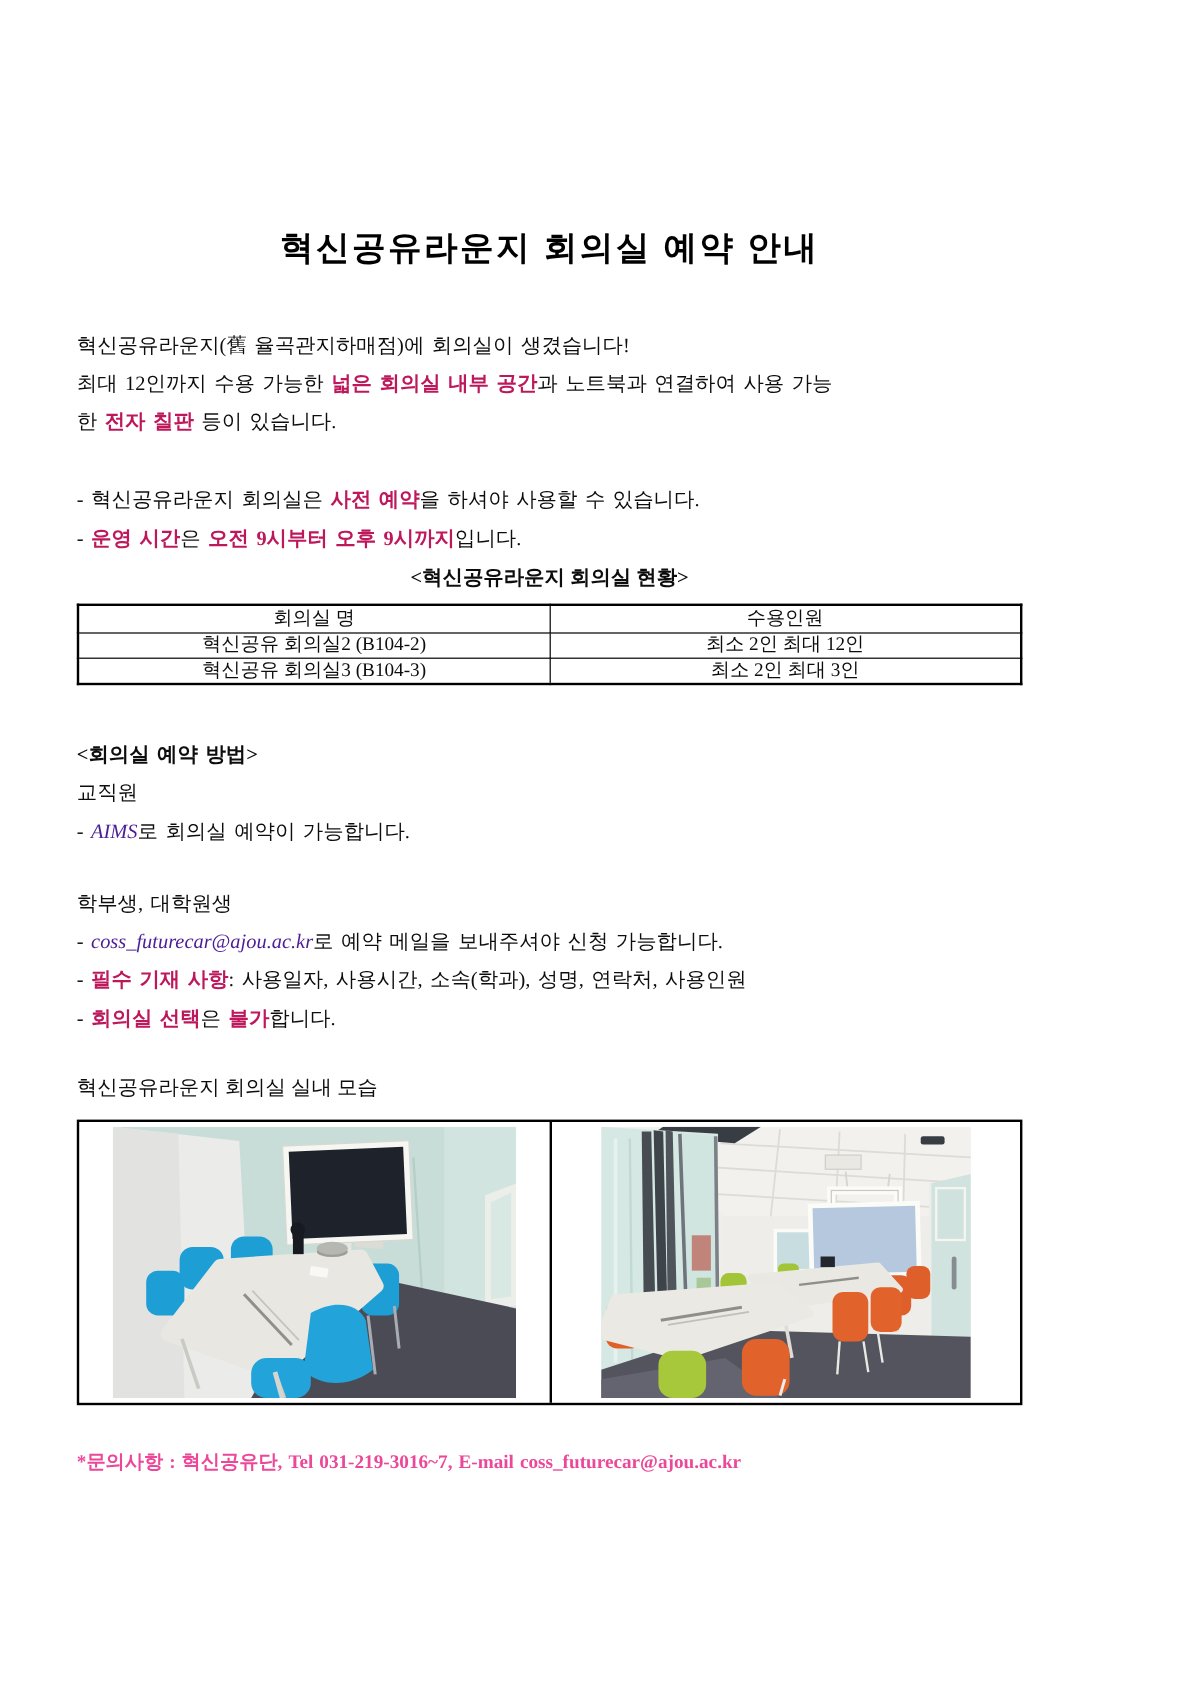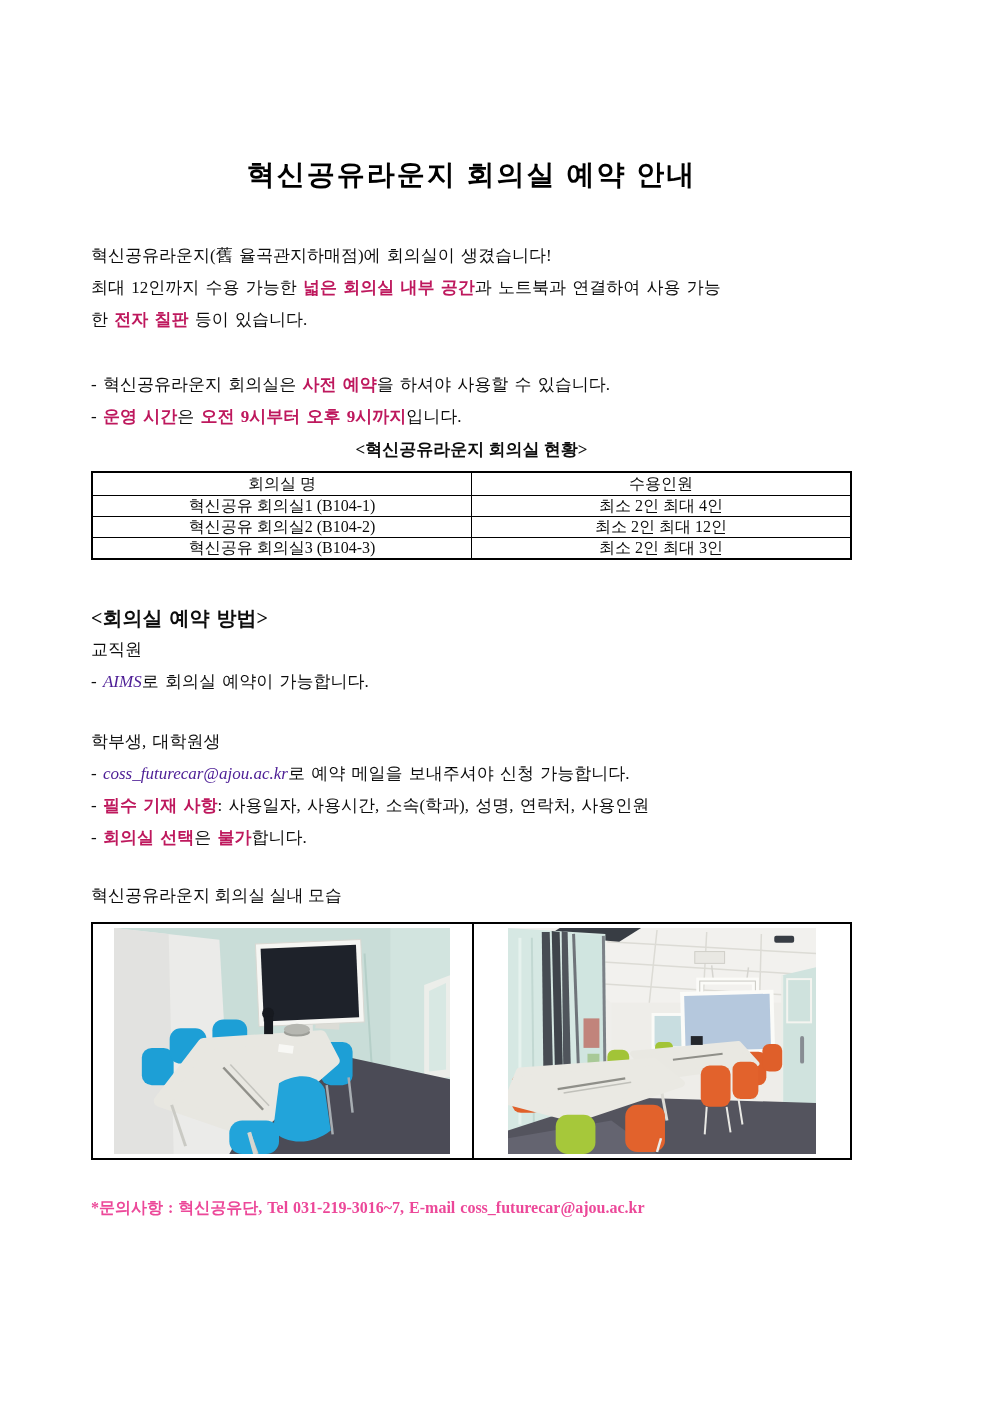--- a/index.html
+++ b/index.html
@@ -2,42 +2,42 @@
 <html><head>
 <meta charset="utf-8">
 <style>
   html,body{margin:0;padding:0;}
   body{
     width:992px;height:1403px;background:#ffffff;
     font-family:"Liberation Serif","DejaVu Serif",serif;
     color:#0d0d0d;
   }
   .page{position:relative;width:992px;height:1403px;overflow:hidden;background:#fff;}
-  .content{padding:0 140px 0 91px;}
+  .content{padding:0 140px 0 64px;margin-top:32px;}
   .doc-title{
     margin:0;padding-top:156px;text-align:center;
     font-family:"Liberation Sans","DejaVu Sans",sans-serif;
     font-weight:bold;font-size:28px;letter-spacing:2px;color:#000;
   }
   .block{font-size:17px;line-height:32px;word-spacing:2px;}
   .intro{margin-top:46px;}
   .notes{margin-top:33px;}
   .red{color:#be185d;font-weight:bold;}
   .red-plain{color:#4c1d95;font-style:italic;}
   .tbl-caption{margin-top:2px;text-align:center;font-weight:bold;font-size:17px;line-height:30px;}
   table.rooms{
     width:100%;border-collapse:collapse;margin-top:6px;
     font-size:16px;border:2px solid #000;table-layout:fixed;
   }
   .rooms th,.rooms td{
     border:1px solid #000;text-align:center;vertical-align:middle;
     padding:0 4px;font-weight:normal;height:20px;line-height:20px;
   }
   .rooms th{height:22px;}
-  .howto-heading{margin-top:42px;font-weight:bold;font-size:20px;line-height:32px;}
+  .howto-heading{margin-top:42px;font-weight:bold;font-size:17px;line-height:32px;}
   .sub-heading{font-weight:normal;}
   .student{margin-top:28px;}
   .gallery-caption{margin-top:26px;font-size:17px;line-height:32px;}
   .photo-frame{
     margin-top:10px;display:flex;border:2px solid #000;
     height:238px;box-sizing:border-box;background:#fff;
   }
   .photo-cell{
     flex:1 1 50%;display:flex;align-items:center;justify-content:center;
     padding:3px;box-sizing:border-box;min-width:0;
@@ -66,24 +66,20 @@
       <div class="line"><span>- </span><span class="red">운영 시간</span><span>은 </span><span class="red">오전 9시부터 오후 9시까지</span><span>입니다.</span></div>
     </div>
 
     <div class="tbl-caption">&lt;혁신공유라운지 회의실 현황&gt;</div>
 
     <table class="rooms">
       <tbody>
           <tr>
         <th>회의실 명</th>
         <th>수용인원</th>
-      </tr>
-      <tr>
-        <td>혁신공유 회의실1 (B104-1)</td>
-        <td>최소 2인 최대 4인</td>
       </tr>
       <tr>
         <td>혁신공유 회의실2 (B104-2)</td>
         <td>최소 2인 최대 12인</td>
       </tr>
       <tr>
         <td>혁신공유 회의실3 (B104-3)</td>
         <td>최소 2인 최대 3인</td>
       </tr>
     </tbody>

